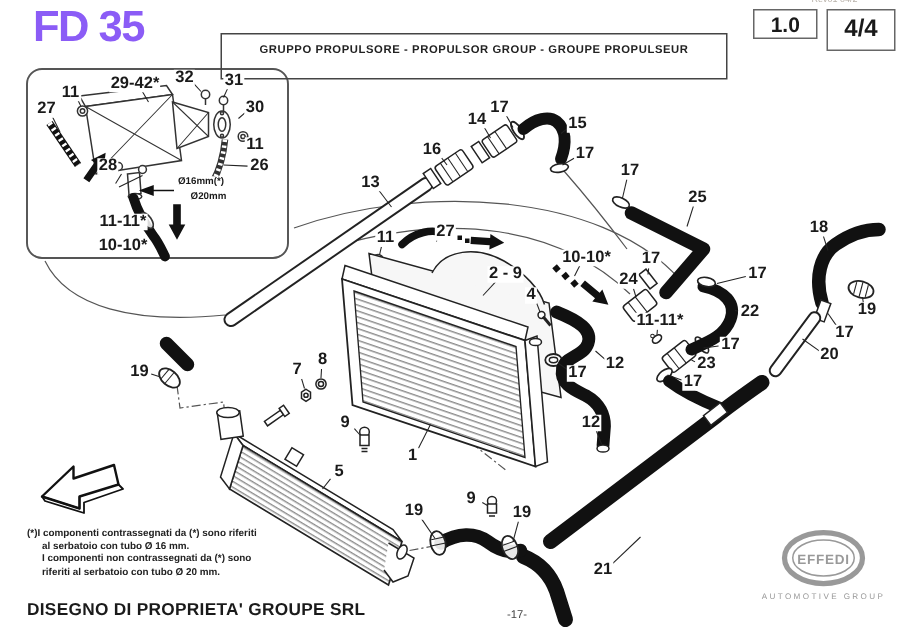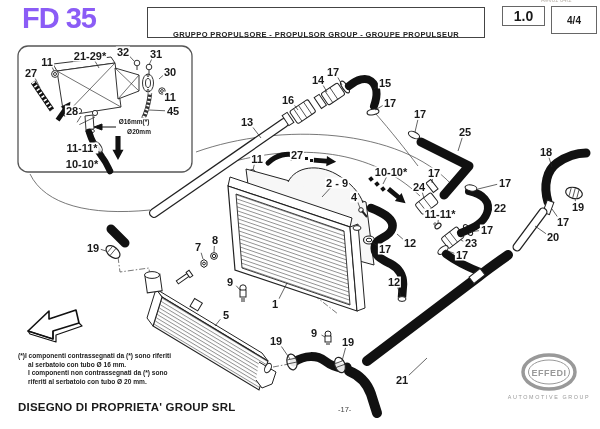--- a/index.html
+++ b/index.html
@@ -1,27 +1,27 @@
 <!DOCTYPE html>
 <html><head>
 <meta charset="utf-8">
 <style>
   html,body{margin:0;padding:0;}
   body{width:600px;height:429px;position:relative;background:#fff;overflow:hidden;
        font-family:"Liberation Sans",sans-serif;color:#1a1a1a;}
   .abs{position:absolute;}
   
   .model{left:22px;top:2px;font-size:29px;font-weight:bold;letter-spacing:-1px;}
-  .titlebox{left:147px;top:7px;width:338px;height:31px;border:1.5px solid #444;
-            text-align:center;box-sizing:border-box;padding-top:21px;}
+  .titlebox{left:147px;top:22px;width:338px;height:31px;border:1.5px solid #444;
+            text-align:center;box-sizing:border-box;padding-top:4px;}
   .titlebox div{font-size:7.5px;font-weight:bold;letter-spacing:.4px;line-height:11px;color:#222;}
   .verbox{left:502px;top:6px;width:43px;height:20px;border:1.4px solid #666;box-sizing:border-box;
           display:flex;align-items:center;justify-content:center;font-size:14px;font-weight:bold;}
   .pagebox{left:551px;top:6px;width:46px;height:28px;border:1.4px solid #666;box-sizing:border-box;
-          display:flex;align-items:center;justify-content:center;font-size:10px;font-weight:bold;}
+          display:flex;align-items:center;justify-content:center;font-size:16px;font-weight:bold;}
   .revnote{left:541px;top:-3px;font-size:6px;color:#b9b2aa;}
   
   .callout{position:absolute;transform:translate(-50%,-50%);font-weight:bold;font-size:11px;
            white-space:nowrap;background:#fff;padding:0 1px;line-height:11px;}
   .callout.small{font-size:6.5px;line-height:7px;}
   
   .footnote{left:18px;top:352px;font-size:6.6px;font-weight:bold;line-height:8.6px;color:#222;}
   .fn-ind{margin-left:10px;}
   .property{left:18px;top:401px;font-size:11.5px;font-weight:bold;letter-spacing:.2px;}
   .pageno{left:290px;top:405px;font-size:7.5px;color:#444;margin-left:48px;}
@@ -337,26 +337,26 @@
 <div class="abs titlebox">
   <div>GRUPPO PROPULSORE - PROPULSOR GROUP - GROUPE PROPULSEUR</div>
 </div>
 <div class="abs verbox">1.0</div>
 <div class="abs pagebox">4/4</div>
 <div class="abs revnote">Rev01 04/2</div>
 
 <div id="callout-layer" class="abs" style="left:0;top:0;width:600px;height:429px;">
     <div class="callout" style="left: 31px; top: 73px;">27</div>
     <div class="callout" style="left: 47px; top: 62px;">11</div>
-    <div class="callout" style="left: 90px; top: 56px;">21-29*</div>
+    <div class="callout" style="left: 90px; top: 56px;">29-42*</div>
     <div class="callout" style="left: 123px; top: 52px;">32</div>
     <div class="callout" style="left: 156px; top: 54px;">31</div>
     <div class="callout" style="left: 170px; top: 72px;">30</div>
     <div class="callout" style="left: 170px; top: 97px;">11</div>
-    <div class="callout" style="left: 173px; top: 111px;">45</div>
+    <div class="callout" style="left: 173px; top: 111px;">26</div>
     <div class="callout" style="left: 72px; top: 111px;">28</div>
     <div class="callout" style="left: 82px; top: 148px;">11-11*</div>
     <div class="callout" style="left: 82px; top: 164px;">10-10*</div>
     <div class="callout small" style="left: 134px; top: 121px;">Ø16mm(*)</div>
     <div class="callout small" style="left: 139px; top: 131px;">Ø20mm</div>
     <div class="callout" style="left: 247px; top: 122px;">13</div>
     <div class="callout" style="left: 288px; top: 100px;">16</div>
     <div class="callout" style="left: 318px; top: 80px;">14</div>
     <div class="callout" style="left: 333px; top: 72px;">17</div>
     <div class="callout" style="left: 385px; top: 83px;">15</div>
@@ -394,14 +394,14 @@
     <div class="callout" style="left: 314px; top: 333px;">9</div>
     <div class="callout" style="left: 402px; top: 380px;">21</div>
   </div>
 
 <div class="abs footnote">
   <div>(*)I componenti contrassegnati da (*) sono riferiti</div>
   <div class="fn-ind">al serbatoio con tubo Ø 16 mm.</div>
   <div class="fn-ind">I componenti non contrassegnati da (*) sono</div>
   <div class="fn-ind">riferiti al serbatoio con tubo Ø 20 mm.</div>
 </div>
-<div class="abs property">DISEGNO DI PROPRIETA' GROUP SRL</div>
+<div class="abs property">DISEGNO DI PROPRIETA' GROUPE SRL</div>
 <div class="abs pageno">-17-</div>
 
 </body></html>

